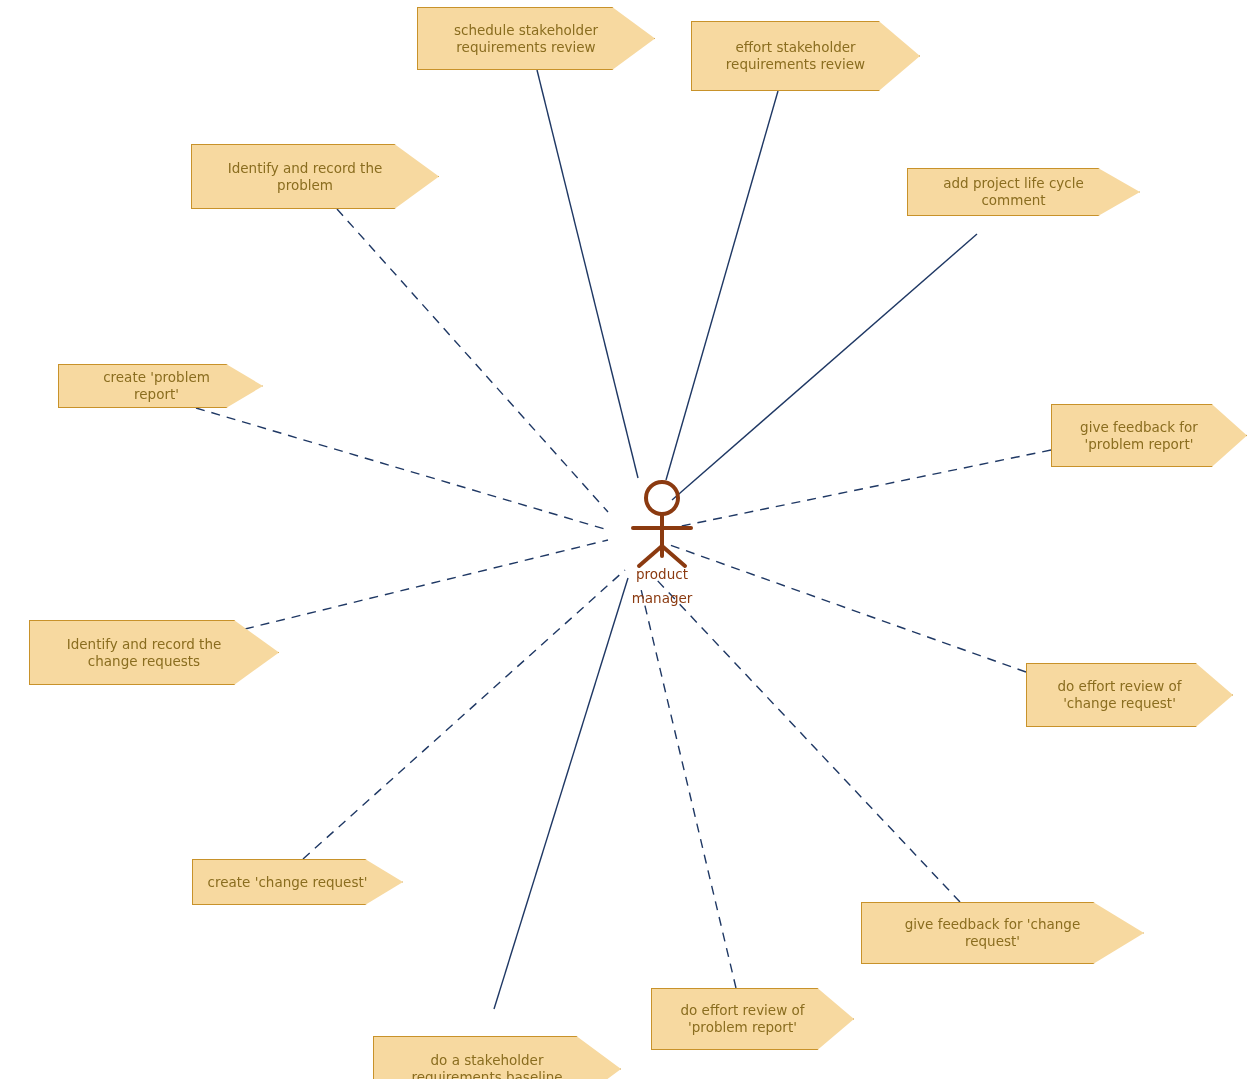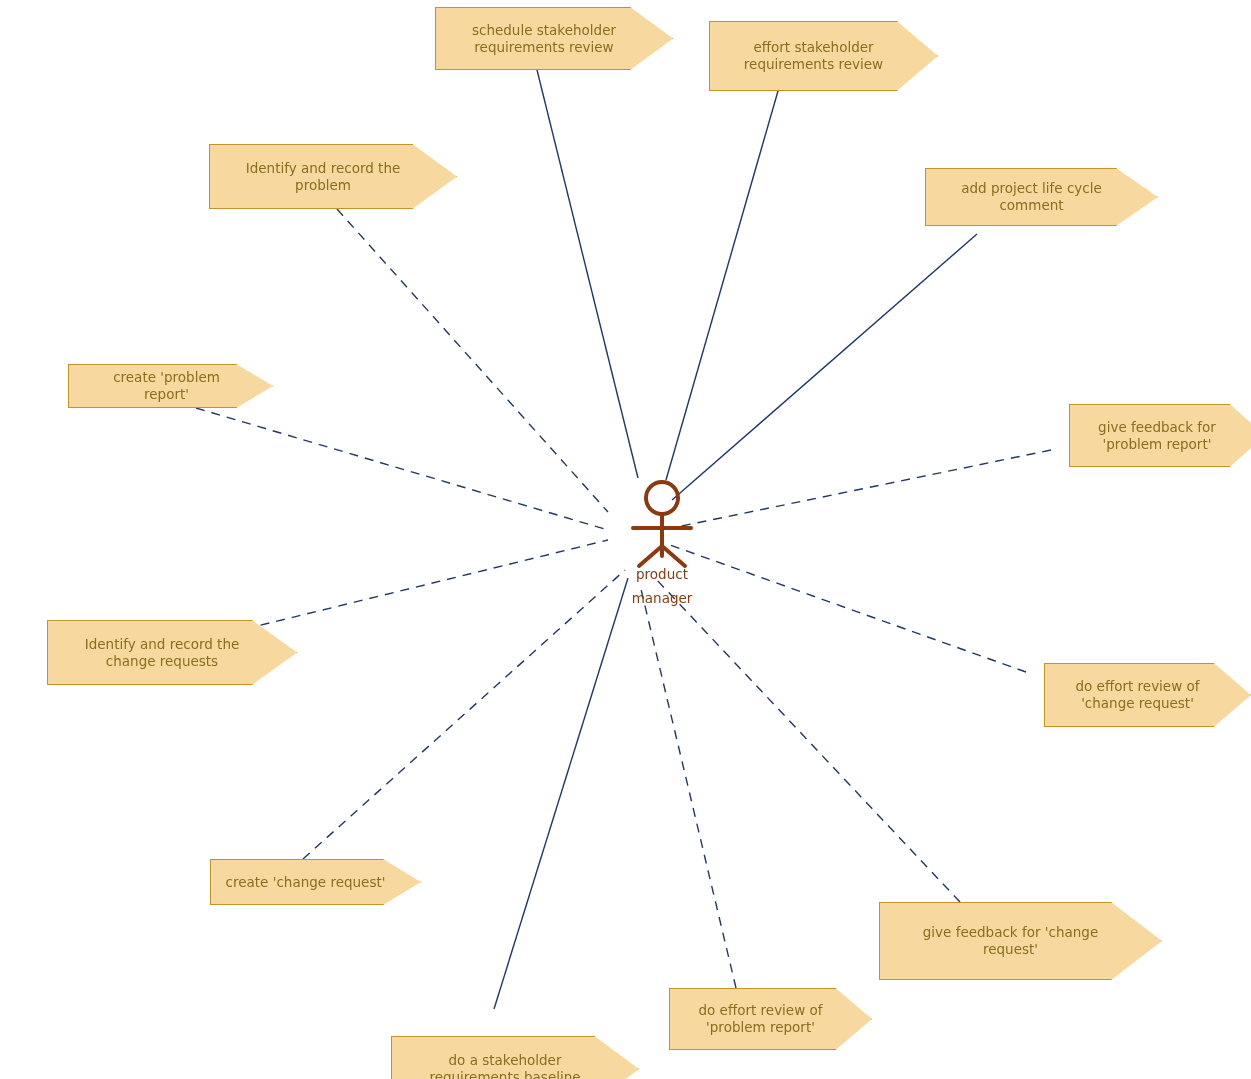--- a/index.html
+++ b/index.html
@@ -34,21 +34,20 @@
     justify-content: center;
     text-align: center;
     color: #8a6d1f;
     font-size: 13.5px;
     line-height: 17px;
     padding: 6px 34px 6px 14px;
     background: #F7D9A0;
     border: 1px solid #C8922A;
     
     clip-path: polygon(0% 0%, 82% 0%, 100% 50%, 82% 100%, 0% 100%);
-    margin-left: 18px;
     -webkit-clip-path: polygon(0% 0%, 82% 0%, 100% 50%, 82% 100%, 0% 100%);
   }
   .usecase .uc-label {
     display: block;
     width: 100%;
     white-space: pre-line;
   }
   
   #actor {
     position: absolute;
@@ -97,43 +96,43 @@
 requirements review</span>
       </div>
       <div class="usecase" style="left: 691px; top: 21px; width: 229px; height: 70px;">
         <span class="uc-label">effort stakeholder
 requirements review</span>
       </div>
       <div class="usecase" style="left: 191px; top: 144px; width: 248px; height: 65px;">
         <span class="uc-label">Identify and record the
 problem</span>
       </div>
-      <div class="usecase" style="left: 907px; top: 168px; width: 233px; height: 58px;">
+      <div class="usecase" style="left: 907px; top: 168px; width: 233px; height: 48px;">
         <span class="uc-label">add project life cycle
 comment</span>
       </div>
-      <div class="usecase" style="left: 50px; top: 364px; width: 205px; height: 44px; padding-left: 26px;">
+      <div class="usecase" style="left: 58px; top: 364px; width: 205px; height: 44px; padding-left: 26px;">
         <span class="uc-label">create 'problem report'</span>
       </div>
       <div class="usecase" style="left: 1051px; top: 404px; width: 196px; height: 63px;">
         <span class="uc-label">give feedback for
 'problem report'</span>
       </div>
       <div class="usecase" style="left: 29px; top: 620px; width: 250px; height: 65px;">
         <span class="uc-label">Identify and record the
 change requests</span>
       </div>
       <div class="usecase" style="left: 1026px; top: 663px; width: 207px; height: 64px;">
         <span class="uc-label">do effort review of
 'change request'</span>
       </div>
       <div class="usecase" style="left: 192px; top: 859px; width: 211px; height: 46px;">
         <span class="uc-label">create 'change request'</span>
       </div>
-      <div class="usecase" style="left: 861px; top: 902px; width: 283px; height: 78px;">
+      <div class="usecase" style="left: 861px; top: 902px; width: 283px; height: 62px;">
         <span class="uc-label">give feedback for 'change
 request'</span>
       </div>
       <div class="usecase" style="left: 651px; top: 988px; width: 203px; height: 62px;">
         <span class="uc-label">do effort review of
 'problem report'</span>
       </div>
       <div class="usecase" style="left: 373px; top: 1036px; width: 248px; height: 66px;">
         <span class="uc-label">do a stakeholder
 requirements baseline</span>

